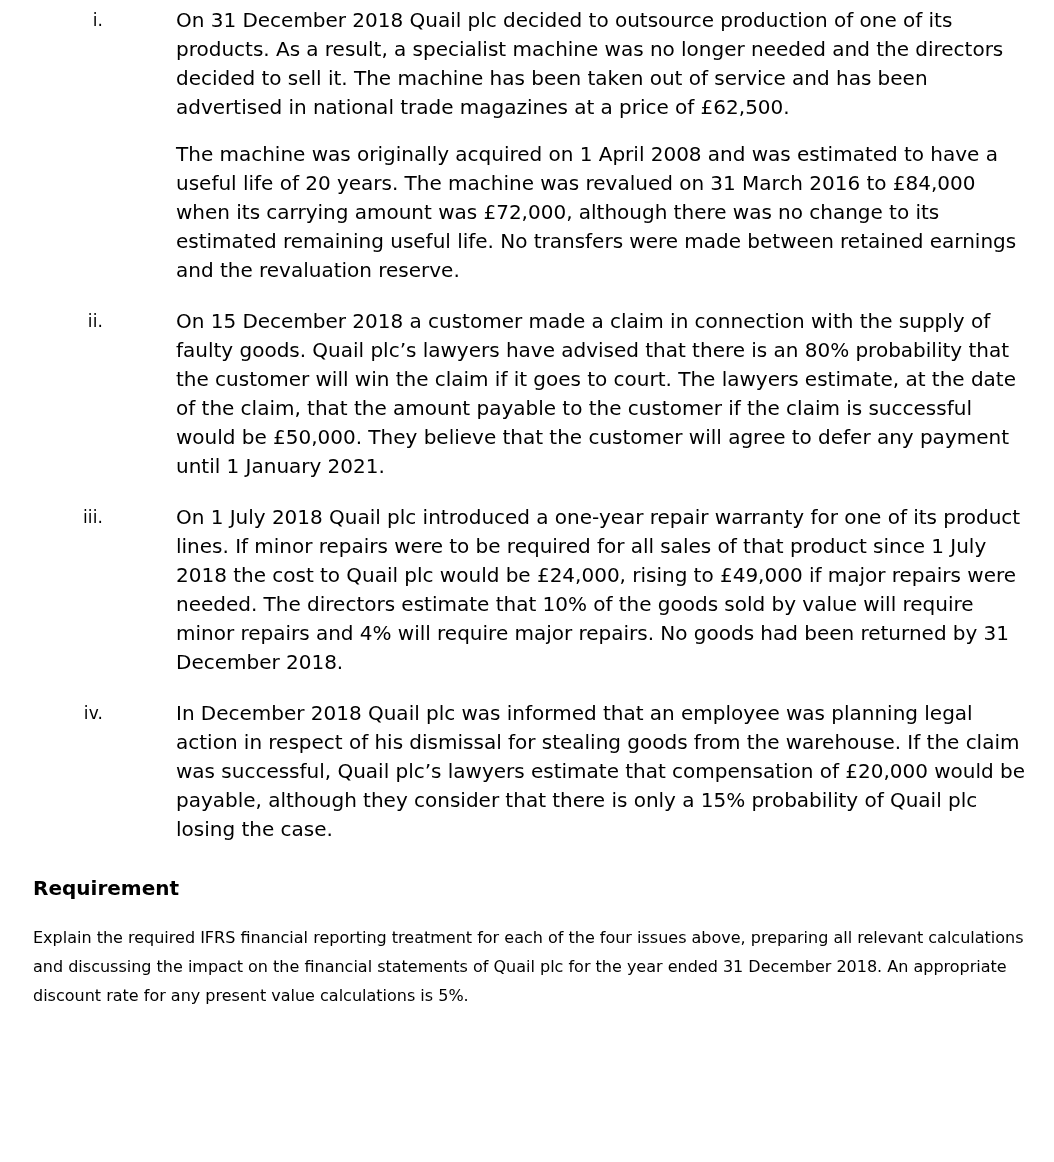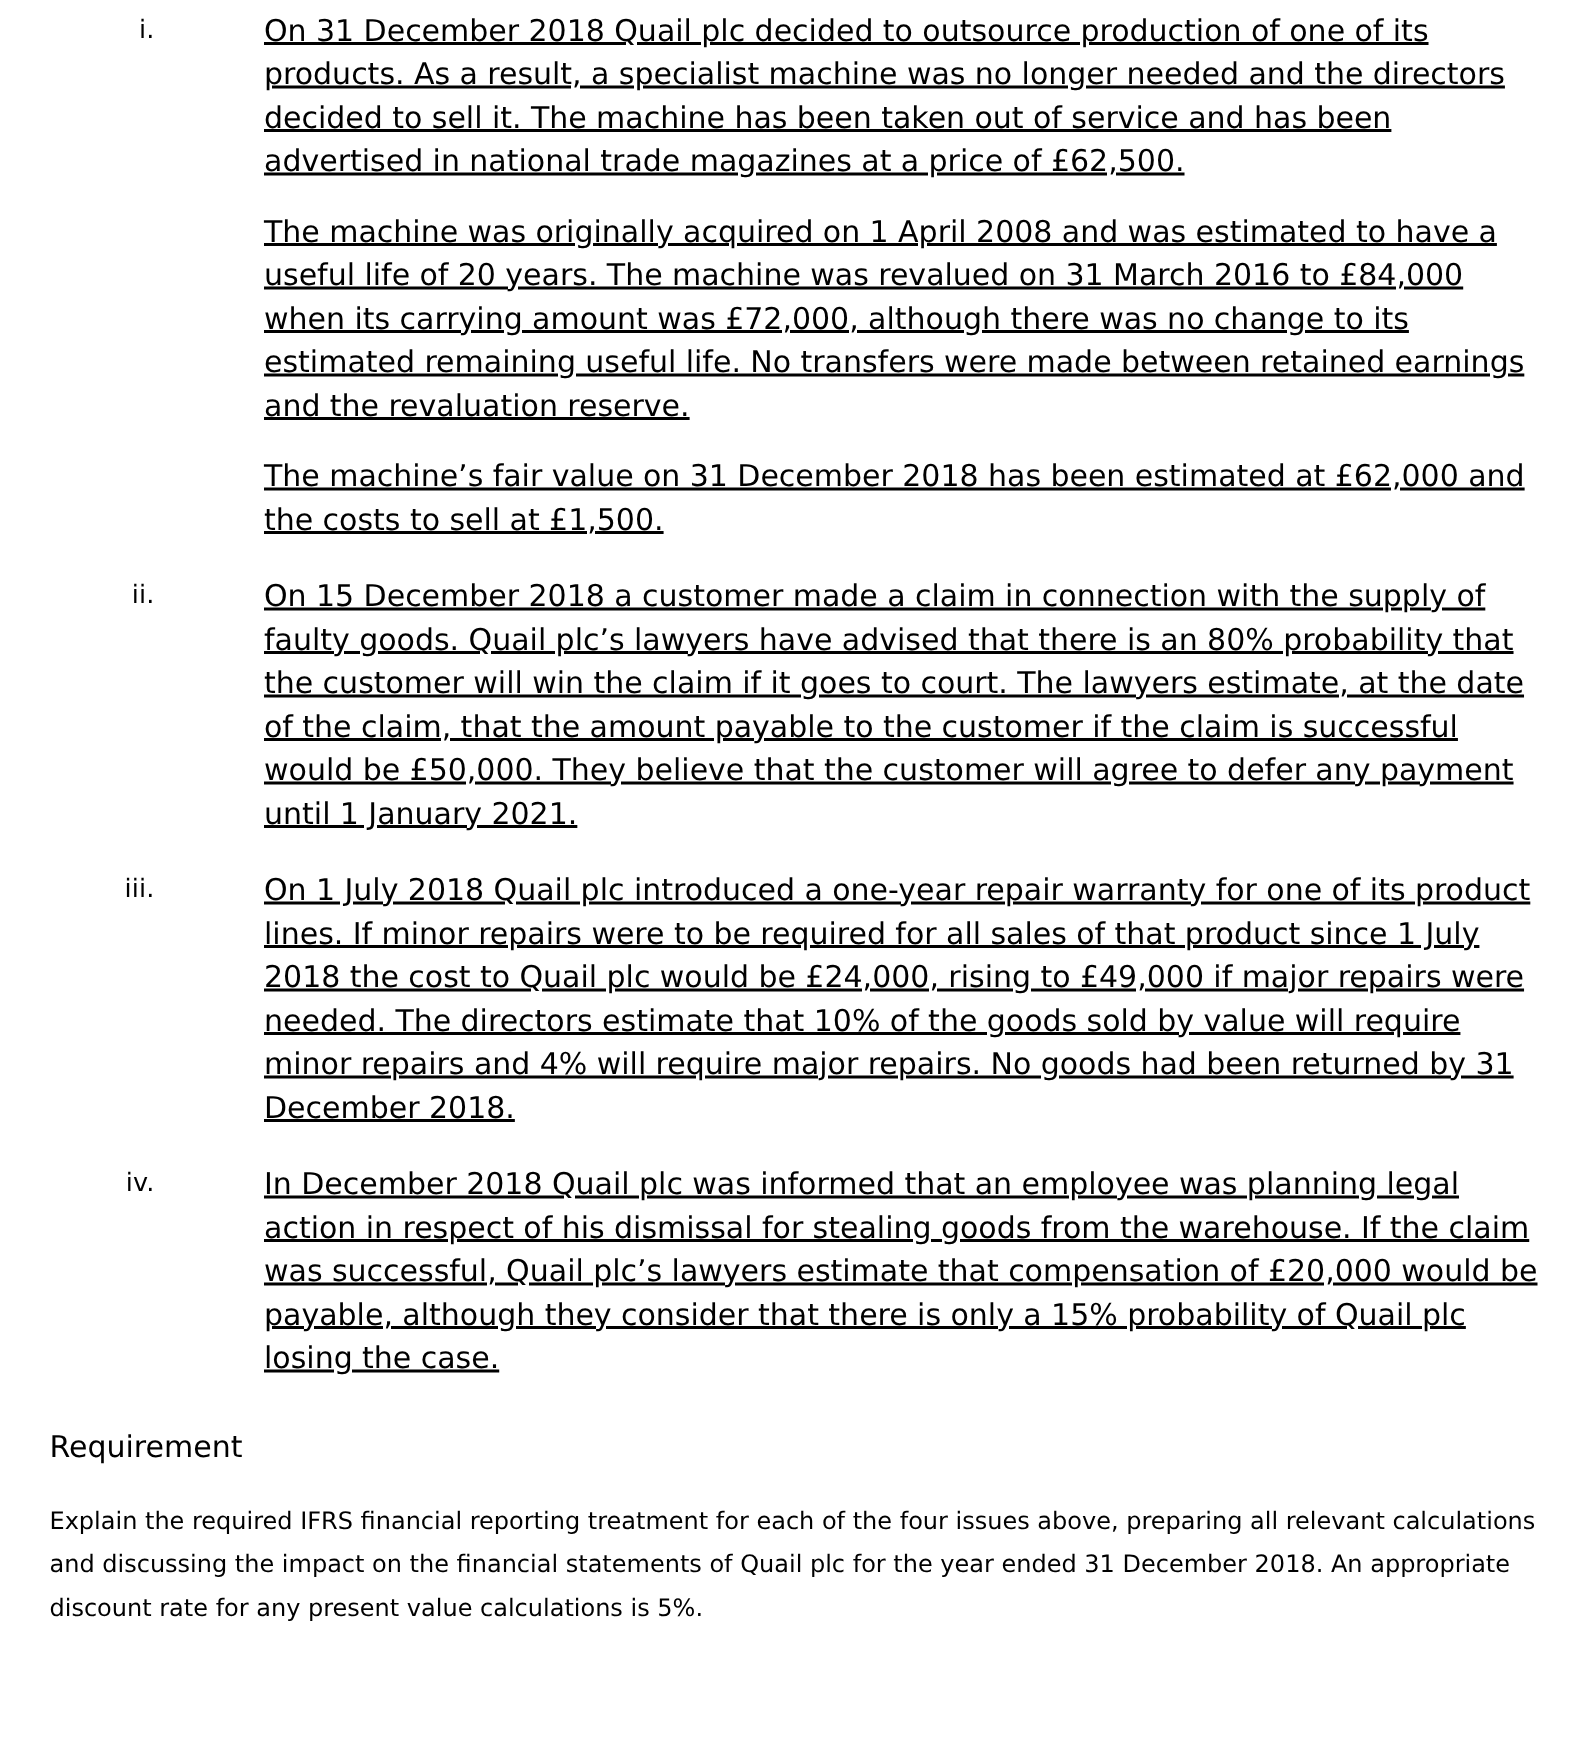--- a/index.html
+++ b/index.html
@@ -51,32 +51,31 @@
     margin: 0;
   }
 
   .para {
     margin: 0 0 18px 0;
     font-size: 20px;
     line-height: 29px;
     text-align: left;
     max-width: 857px;      
     word-spacing: -0.1px;
-    text-decoration: underline;
   }
   .para:last-child { margin-bottom: 0; }
 
   
   .requirement-section {
     margin-top: 30px;
   }
   .requirement-heading {
     font-size: 20px;
     line-height: 29px;
-    font-weight: normal;
+    font-weight: bold;
     margin: 0 0 20px 0;
   }
   .requirement-para {
     font-size: 16px;
     line-height: 29px;
     margin: 0;
     max-width: 1000px;
   }
 </style>
 </head>
@@ -84,21 +83,20 @@
 
 <div class="page">
 
   <ol class="issue-list">
 
     <li class="issue">
       <span class="issue-marker">i.</span>
       <div class="issue-body">
         <p class="para">On 31 December 2018 Quail plc decided to outsource production of one of its products. As a result, a specialist machine was no longer needed and the directors decided to sell it. The machine has been taken out of service and has been advertised in national trade magazines at a price of £62,500.</p>
         <p class="para">The machine was originally acquired on 1 April 2008 and was estimated to have a useful life of 20 years. The machine was revalued on 31 March 2016 to £84,000 when its carrying amount was £72,000, although there was no change to its estimated remaining useful life. No transfers were made between retained earnings and the revaluation reserve.</p>
-        <p class="para">The machine’s fair value on 31 December 2018 has been estimated at £62,000 and the costs to sell at £1,500.</p>
       </div>
     </li>
 
     <li class="issue">
       <span class="issue-marker">ii.</span>
       <div class="issue-body">
         <p class="para">On 15 December 2018 a customer made a claim in connection with the supply of faulty goods. Quail plc’s lawyers have advised that there is an 80% probability that the customer will win the claim if it goes to court. The lawyers estimate, at the date of the claim, that the amount payable to the customer if the claim is successful would be £50,000. They believe that the customer will agree to defer any payment until 1 January 2021.</p>
       </div>
     </li>
 

